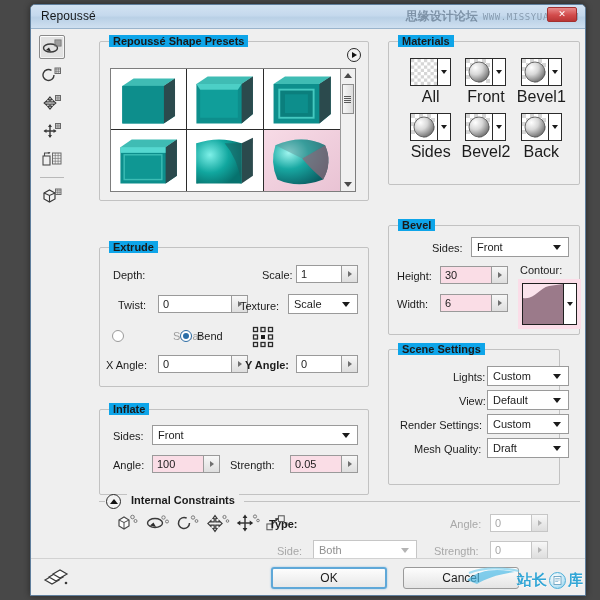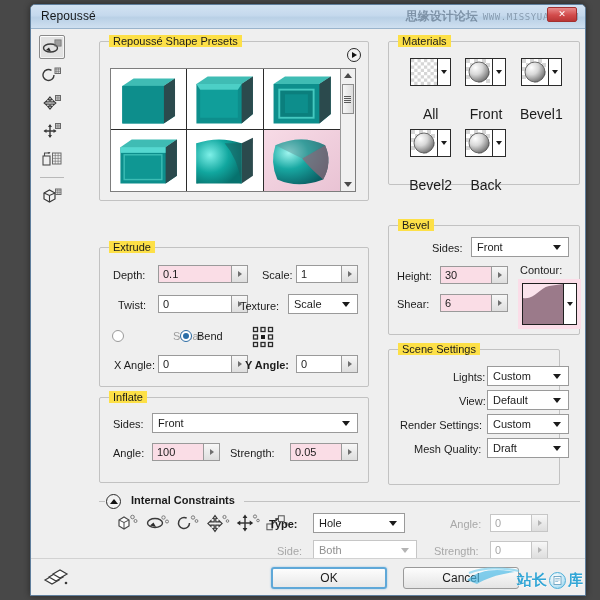--- a/index.html
+++ b/index.html
@@ -68,22 +68,22 @@
   }
   .tool.sel { border-color: #8a8a8a; background: #e2e2e2;
     box-shadow: inset 0 1px 0 #fff, inset 0 0 0 1px #f4f4f4; }
   .tool svg { display: block; }
   .toolsep { width: 24px; height: 1px; background: #b9b9b9; margin: 2px 0; }
 
   
   .grp { position: absolute; border: 1px solid #c2c2c2; border-radius: 2px; }
   .grp > .lg {
     position: absolute; top: -7px; left: 9px;
-    background: #fde047; padding: 0 4px;
-    font-size: 11px; font-weight: normal; color: #1a1a1a;
+    background: #0ea5e9; padding: 0 4px;
+    font-size: 11px; font-weight: bold; color: #1a1a1a;
   }
 
   
   #g-presets { left: 68px; top: 12px; width: 270px; height: 160px; }
   .preset-arrow {
     position: absolute; right: 7px; top: 6px;
     width: 14px; height: 14px; border-radius: 50%;
     border: 1px solid #2a2a2a; background: #f2f2f2;
     display: flex; align-items: center; justify-content: center;
   }
@@ -120,30 +120,30 @@
   
   #g-materials { left: 357px; top: 12px; width: 192px; height: 144px; }
   .matgrid { position: absolute; left: 14px; top: 16px; width: 166px;
              display: grid; grid-template-columns: repeat(3,1fr); row-gap: 7px; }
   .matcell { display: flex; flex-direction: column; align-items: center; }
   .matswatchwrap { display: flex; border: 1px solid #2b2b2b; background:#fff; }
   .matswatch { width: 26px; height: 26px; display:block; }
   .matdrop { width: 13px; height: 26px; background: #fff; border-left: 1px solid #2b2b2b;
              display:flex;align-items:center;justify-content:center; }
   .matdrop i { width:0;height:0;border-top:4px solid #1a1a1a;border-left:3.5px solid transparent;border-right:3.5px solid transparent; }
-  .matlabel { font-size: 14px; color: #1c1c1c; margin-top: 20px; }
+  .matlabel { font-size: 16px; color: #1c1c1c; margin-top: 2px; }
 
   
   #g-bevel { left: 357px; top: 196px; width: 192px; height: 110px; }
   
   #g-scene { left: 357px; top: 320px; width: 172px; height: 136px; }
   
   #g-extrude { left: 68px; top: 218px; width: 270px; height: 140px; }
   
-  #g-inflate { left: 68px; top: 368px; width: 270px; height: 86px; }
+  #g-inflate { left: 68px; top: 380px; width: 270px; height: 86px; }
 
   
   .lbl { position: absolute; font-size: 11px; color: #1c1c1c; white-space: nowrap; }
   .lbl.dim { color: #a8a8a8; }
 
   .spin { position: absolute; display: flex; border: 1px solid #9a9a9a; background: #fff; height: 18px; }
   .spin input {
     border: 0; outline: 0; background: transparent; height: 100%;
     font-family: "Liberation Sans", sans-serif; font-size: 11px; color: #1c1c1c;
     padding: 0 4px; width: 100%;
@@ -511,21 +511,20 @@
                   </g>
              <circle cx="13" cy="13" r="10" fill="url(#sph)" stroke="#4a4a4a" stroke-width=".8"></circle>
            </svg>
            <div class="matdrop">
                   <i></i>
                 </div>
          </div>
          <div class="matlabel">Bevel1</div>
        </div>
 
-
        <div class="matcell">
          <div class="matswatchwrap">
            <svg class="matswatch" viewBox="0 0 26 26">
              <rect width="26" height="26" fill="#ffffff"></rect>
              <g fill="#d6d6d6">
                     <rect x="0" y="0" width="4" height="4"></rect>
                     <rect x="8" y="0" width="4" height="4"></rect>
                     <rect x="16" y="0" width="4" height="4"></rect>
                     <rect x="4" y="4" width="4" height="4"></rect>
                     <rect x="20" y="4" width="4" height="4"></rect>
@@ -534,21 +533,21 @@
                     <rect x="20" y="12" width="4" height="4"></rect>
                     <rect x="0" y="16" width="4" height="4"></rect>
                     <rect x="12" y="20" width="4" height="4"></rect>
                   </g>
              <circle cx="13" cy="13" r="10" fill="url(#sph)" stroke="#4a4a4a" stroke-width=".8"></circle>
            </svg>
            <div class="matdrop">
                   <i></i>
                 </div>
          </div>
-         <div class="matlabel">Bevel2</div>
+         <div class="matlabel">Sides</div>
        </div>
 
        <div class="matcell">
          <div class="matswatchwrap">
            <svg class="matswatch" viewBox="0 0 26 26">
              <rect width="26" height="26" fill="#ffffff"></rect>
              <g fill="#d6d6d6">
                     <rect x="0" y="0" width="4" height="4"></rect>
                     <rect x="8" y="0" width="4" height="4"></rect>
                     <rect x="16" y="0" width="4" height="4"></rect>
@@ -559,35 +558,54 @@
                     <rect x="20" y="12" width="4" height="4"></rect>
                     <rect x="0" y="16" width="4" height="4"></rect>
                     <rect x="12" y="20" width="4" height="4"></rect>
                   </g>
              <circle cx="13" cy="13" r="10" fill="url(#sph)" stroke="#4a4a4a" stroke-width=".8"></circle>
            </svg>
            <div class="matdrop">
                   <i></i>
                 </div>
          </div>
+         <div class="matlabel">Bevel2</div>
+       </div>
+
+       <div class="matcell">
+         <div class="matswatchwrap">
+           <svg class="matswatch" viewBox="0 0 26 26">
+             <rect width="26" height="26" fill="#ffffff"></rect>
+             <g fill="#d6d6d6">
+                    <rect x="0" y="0" width="4" height="4"></rect>
+                    <rect x="8" y="0" width="4" height="4"></rect>
+                    <rect x="16" y="0" width="4" height="4"></rect>
+                    <rect x="4" y="4" width="4" height="4"></rect>
+                    <rect x="20" y="4" width="4" height="4"></rect>
+                    <rect x="0" y="8" width="4" height="4"></rect>
+                    <rect x="4" y="12" width="4" height="4"></rect>
+                    <rect x="20" y="12" width="4" height="4"></rect>
+                    <rect x="0" y="16" width="4" height="4"></rect>
+                    <rect x="12" y="20" width="4" height="4"></rect>
+                  </g>
+             <circle cx="13" cy="13" r="10" fill="url(#sph)" stroke="#4a4a4a" stroke-width=".8"></circle>
+           </svg>
+           <div class="matdrop">
+                  <i></i>
+                </div>
+         </div>
          <div class="matlabel">Back</div>
        </div>
      </div>
    </div>
 
    <div class="grp" id="g-extrude">
      <div class="lg">Extrude</div>
 
      <div class="lbl" style="left:13px; top:21px;">Depth:</div>
-     <div class="spin pink" style="left:58px; top:17px; width:90px;">
-       <input value="0.1" style="">
-       <div class="spinbtn">
-              <i></i>
-            </div>
-     </div>
      <div class="lbl" style="left:162px; top:21px;">Scale:</div>
      <div class="spin" style="left:196px; top:17px; width:62px;">
        <input value="1" style="">
        <div class="spinbtn">
               <i></i>
             </div>
      </div>
 
      <div class="lbl" style="left:18px; top:51px;">Twist:</div>
      <div class="spin" style="left:58px; top:47px; width:90px;">
@@ -619,21 +637,21 @@
            <rect x="1.5" y="9" width="4" height="4"></rect>
                 <rect x="16.5" y="9" width="4" height="4"></rect>
            <rect x="1.5" y="16.5" width="4" height="4"></rect>
                 <rect x="9" y="16.5" width="4" height="4"></rect>
                 <rect x="16.5" y="16.5" width="4" height="4"></rect>
          </g>
          <rect x="9" y="9" width="4" height="4" fill="#1a1a1a"></rect>
        </svg>
      </div>
 
-     <div class="lbl" style="left:14px; top:111px;text-align:center;">X Angle:</div>
+     <div class="lbl" style="left:6px; top:111px;text-align:center;">X Angle:</div>
      <div class="spin" style="left:58px; top:107px; width:90px;">
        <input value="0" style="">
        <div class="spinbtn">
               <i></i>
             </div>
      </div>
      <div class="lbl" style="left:145px; top:111px;font-weight:bold;">Y Angle:</div>
      <div class="spin" style="left:196px; top:107px; width:62px;">
        <input value="0" style="">
        <div class="spinbtn">
@@ -674,21 +692,21 @@
      </div>
 
      <div class="lbl" style="left:8px; top:44px;">Height:</div>
      <div class="spin pink" style="left:51px; top:40px; width:68px;">
        <input value="30" style="">
        <div class="spinbtn">
               <i></i>
             </div>
      </div>
 
-     <div class="lbl" style="left:8px; top:72px;">Shear:</div>
+     <div class="lbl" style="left:8px; top:72px;">Width:</div>
      <div class="spin pink" style="left:51px; top:68px; width:68px;">
        <input value="6" style="">
        <div class="spinbtn">
               <i></i>
             </div>
      </div>
 
      <div class="lbl" style="left:131px; top:38px;">Contour:</div>
      <div class="contour-wrap" style="left:129px; top:53px;">
        <div class="contour">
@@ -786,24 +804,20 @@
          <rect x="2" y="11" width="5.5" height="6" fill="none" stroke="#5a5a5a" stroke-width="1.1"></rect>
          <rect x="14" y="2.5" width="6" height="6" fill="none" stroke="#5a5a5a" stroke-width="1.1"></rect>
          <path d="M7.5 11 L13.5 5.5" stroke="#4a4a4a" stroke-width="1.2"></path>
          <path d="M14.2 4.6 L10.2 5.2 L11.8 8.2 Z" fill="#3a3a3a"></path>
          <circle cx="22.5" cy="11" r="1.5" fill="none" stroke="#8a8a8a" stroke-width="1"></circle>
        </svg>
      </div>
    </div>
 
    <div class="lbl" style="font-weight:bold; left:238px; top:489px;">Type:</div>
-   <div class="sel-box" style="left:282px; top:484px; width:92px;">
-     <span>Hole</span>
-     <div class="cv"></div>
-   </div>
 
    <div class="lbl dim" style="left:246px; top:516px;text-align:center;">Side:</div>
    <div class="sel-box dim" style="left:282px; top:511px; width:104px;">
      <span>Both</span>
      <div class="cv"></div>
    </div>
 
    <div class="lbl dim" style="left:419px; top:489px;">Angle:</div>
    <div class="spin dim" style="left:459px; top:485px; width:58px;">
      <input value="0" style="">

